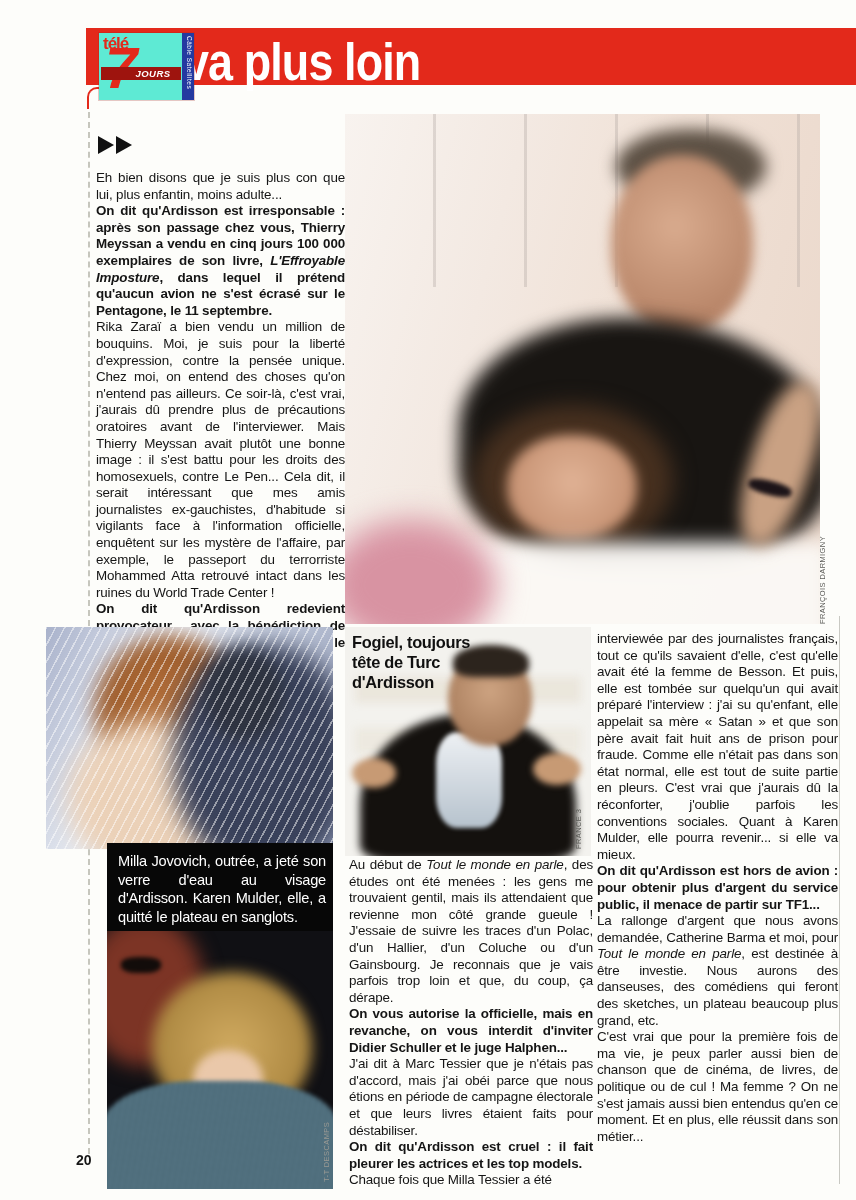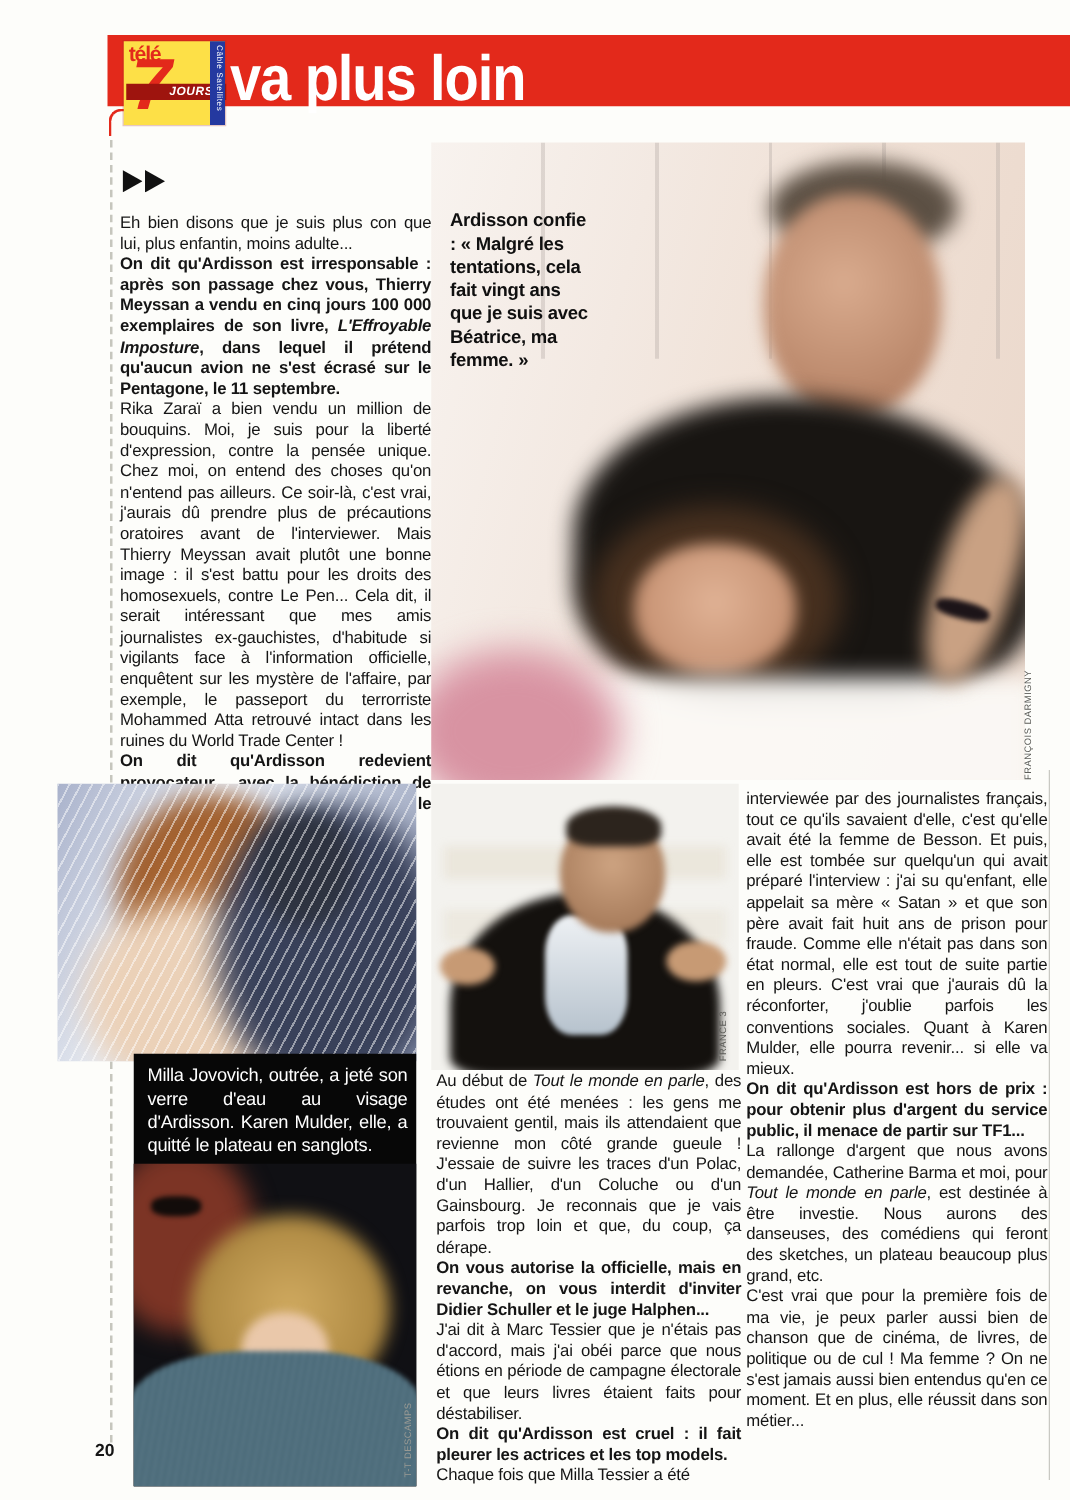--- a/index.html
+++ b/index.html
@@ -7,21 +7,21 @@
     position:relative; width:856px; height:1200px; margin:0 auto;
     background:#fdfdfa; overflow:hidden;
     font-family:"Liberation Sans", sans-serif; color:#161616;
   }
   
   .banner { position:absolute; left:86px; top:28px; width:770px; height:57px; background:#e3291b; }
   .frame-corner { position:absolute; left:87px; top:87px; width:70px; height:20px;
     border-left:2px solid #e3291b; border-top:2px solid #e3291b; border-top-left-radius:10px; }
   .headline { position:absolute; left:184px; top:33px; font-size:51px; font-weight:bold;
     color:#fff; letter-spacing:-1px; transform:scaleX(.88); transform-origin:left top; white-space:nowrap; }
-  .logo { position:absolute; left:99px; top:33px; width:81px; height:67px; background:#fde047;
+  .logo { position:absolute; left:99px; top:33px; width:95px; height:67px; background:#5eead4;
     z-index:6; box-shadow:0 0 0 1px rgba(160,40,30,.25); }
   .logo-tele { position:absolute; left:4px; top:1px; font-size:17px; font-weight:bold;
     color:#e3291b; letter-spacing:-1px; }
   .logo-seven { position:absolute; left:6px; top:6px; font-size:58px; font-weight:900;
     font-style:italic; color:#e3291b; line-height:1; }
   .logo-jours { position:absolute; left:2px; top:34px; width:56px; height:13px; background:#9e140e;
     color:#fff; font-size:9.5px; font-weight:bold; font-style:italic; text-align:center;
     line-height:13px; letter-spacing:.5px;padding-left:24px; }
   .logo-cable { position:absolute; right:0; top:0; width:12px; height:100%; background:#2439a0; }
   .logo-cable span { position:absolute; right:1.5px; top:3px; color:#fff; font-size:6.5px;
@@ -127,40 +127,40 @@
     <div class="blob pm-hair"></div>
     <div class="blob pm-face"></div>
     <div class="blob pm-body"></div>
     <div class="blob pm-hair2"></div>
     <div class="blob pm-face2"></div>
     <div class="blob pm-bed"></div>
     <div class="blob pm-pink"></div>
     <div class="blob pm-arm"></div>
     <div class="blob pm-band"></div>
   </div>
-  <div class="cap-main">Ardisson confie : « Malgré les tentations, cela fait vingt ans que je suis avec Béatrice, ma femme. »</div>
   <div class="credit credit-main">FRANÇOIS DARMIGNY</div>
 
   <div class="col col-left">
       <p class="a"><span>Eh bien disons que je suis plus con que lui, plus enfantin, moins adulte...</span></p>
       <p class="q"><span>On dit qu'Ardisson est irresponsable : après son passage chez vous, Thierry Meyssan a vendu en cinq jours 100 000 exemplaires de son livre, </span><span class="i">L'Effroyable Imposture</span><span>, dans lequel il prétend qu'aucun avion ne s'est écrasé sur le Pentagone, le 11 septembre.</span></p>
       <p class="a"><span>Rika Zaraï a bien vendu un million de bouquins. Moi, je suis pour la liberté d'expression, contre la pensée unique. Chez moi, on entend des choses qu'on n'entend pas ailleurs. Ce soir-là, c'est vrai, j'aurais dû prendre plus de précautions oratoires avant de l'interviewer. Mais Thierry Meyssan avait plutôt une bonne image : il s'est battu pour les droits des homosexuels, contre Le Pen... Cela dit, il serait intéressant que mes amis journalistes ex-gauchistes, d'habitude si vigilants face à l'information officielle, enquêtent sur les mystère de l'affaire, par exemple, le passeport du terrorriste Mohammed Atta retrouvé intact dans les ruines du World Trade Center !</span></p>
       <p class="q"><span>On dit qu'Ardisson redevient provocateur... avec la bénédiction de ses employeurs Tessier et Cotta qui le confortent dans ce rôle.</span></p>
     </div>
 
   <div class="photo photo-fogiel">
     <div class="blob pf-ghost1"></div>
     <div class="blob pf-ghost2"></div>
     <div class="blob pf-jacket"></div>
     <div class="blob pf-tee"></div>
     <div class="blob pf-head"></div>
     <div class="blob pf-hairf"></div>
     <div class="blob pf-hand1"></div>
     <div class="blob pf-hand2"></div>
   </div>
+  <div class="cap-fogiel">Fogiel, toujours tête de Turc d'Ardisson</div>
   <div class="credit credit-fogiel">FRANCE 3</div>
 
   <div class="photo photo-shower">
     <div class="blob ps-hairred"></div>
     <div class="blob ps-skin"></div>
     <div class="blob ps-dark"></div>
     <div class="blob ps-darkhead"></div>
     <div class="ps-streaks"></div>
   </div>
 
@@ -179,20 +179,20 @@
 
   <div class="col col-mid">
       <p class="a"><span>Au début de </span><span class="i">Tout le monde en parle</span><span>, des études ont été menées : les gens me trouvaient gentil, mais ils attendaient que revienne mon côté grande gueule ! J'essaie de suivre les traces d'un Polac, d'un Hallier, d'un Coluche ou d'un Gainsbourg. Je reconnais que je vais parfois trop loin et que, du coup, ça dérape.</span></p>
       <p class="q"><span>On vous autorise la officielle, mais en revanche, on vous interdit d'inviter Didier Schuller et le juge Halphen...</span></p>
       <p class="a"><span>J'ai dit à Marc Tessier que je n'étais pas d'accord, mais j'ai obéi parce que nous étions en période de campagne électorale et que leurs livres étaient faits pour déstabiliser.</span></p>
       <p class="q"><span>On dit qu'Ardisson est cruel : il fait pleurer les actrices et les top models.</span></p>
       <p class="a"><span>Chaque fois que Milla Tessier a été</span></p>
     </div>
   <div class="col col-right">
       <p class="a"><span>interviewée par des journalistes français, tout ce qu'ils savaient d'elle, c'est qu'elle avait été la femme de Besson. Et puis, elle est tombée sur quelqu'un qui avait préparé l'interview : j'ai su qu'enfant, elle appelait sa mère « Satan » et que son père avait fait huit ans de prison pour fraude. Comme elle n'était pas dans son état normal, elle est tout de suite partie en pleurs. C'est vrai que j'aurais dû la réconforter, j'oublie parfois les conventions sociales. Quant à Karen Mulder, elle pourra revenir... si elle va mieux.</span></p>
-      <p class="q"><span>On dit qu'Ardisson est hors de prix : pour obtenir plus d'argent du service public, il menace de partir sur TF1...</span></p>
+      <p class="q"><span>On dit qu'Ardisson est hors de avion : pour obtenir plus d'argent du service public, il menace de partir sur TF1...</span></p>
       <p class="a"><span>La rallonge d'argent que nous avons demandée, Catherine Barma et moi, pour </span><span class="i">Tout le monde en parle</span><span>, est destinée à être investie. Nous aurons des danseuses, des comédiens qui feront des sketches, un plateau beaucoup plus grand, etc.</span></p>
       <p class="a"><span>C'est vrai que pour la première fois de ma vie, je peux parler aussi bien de chanson que de cinéma, de livres, de politique ou de cul ! Ma femme ? On ne s'est jamais aussi bien entendus qu'en ce moment. Et en plus, elle réussit dans son métier...</span></p>
     </div>
 
   <div class="page-number">20</div>
 
 </div>
 
 </body></html>

